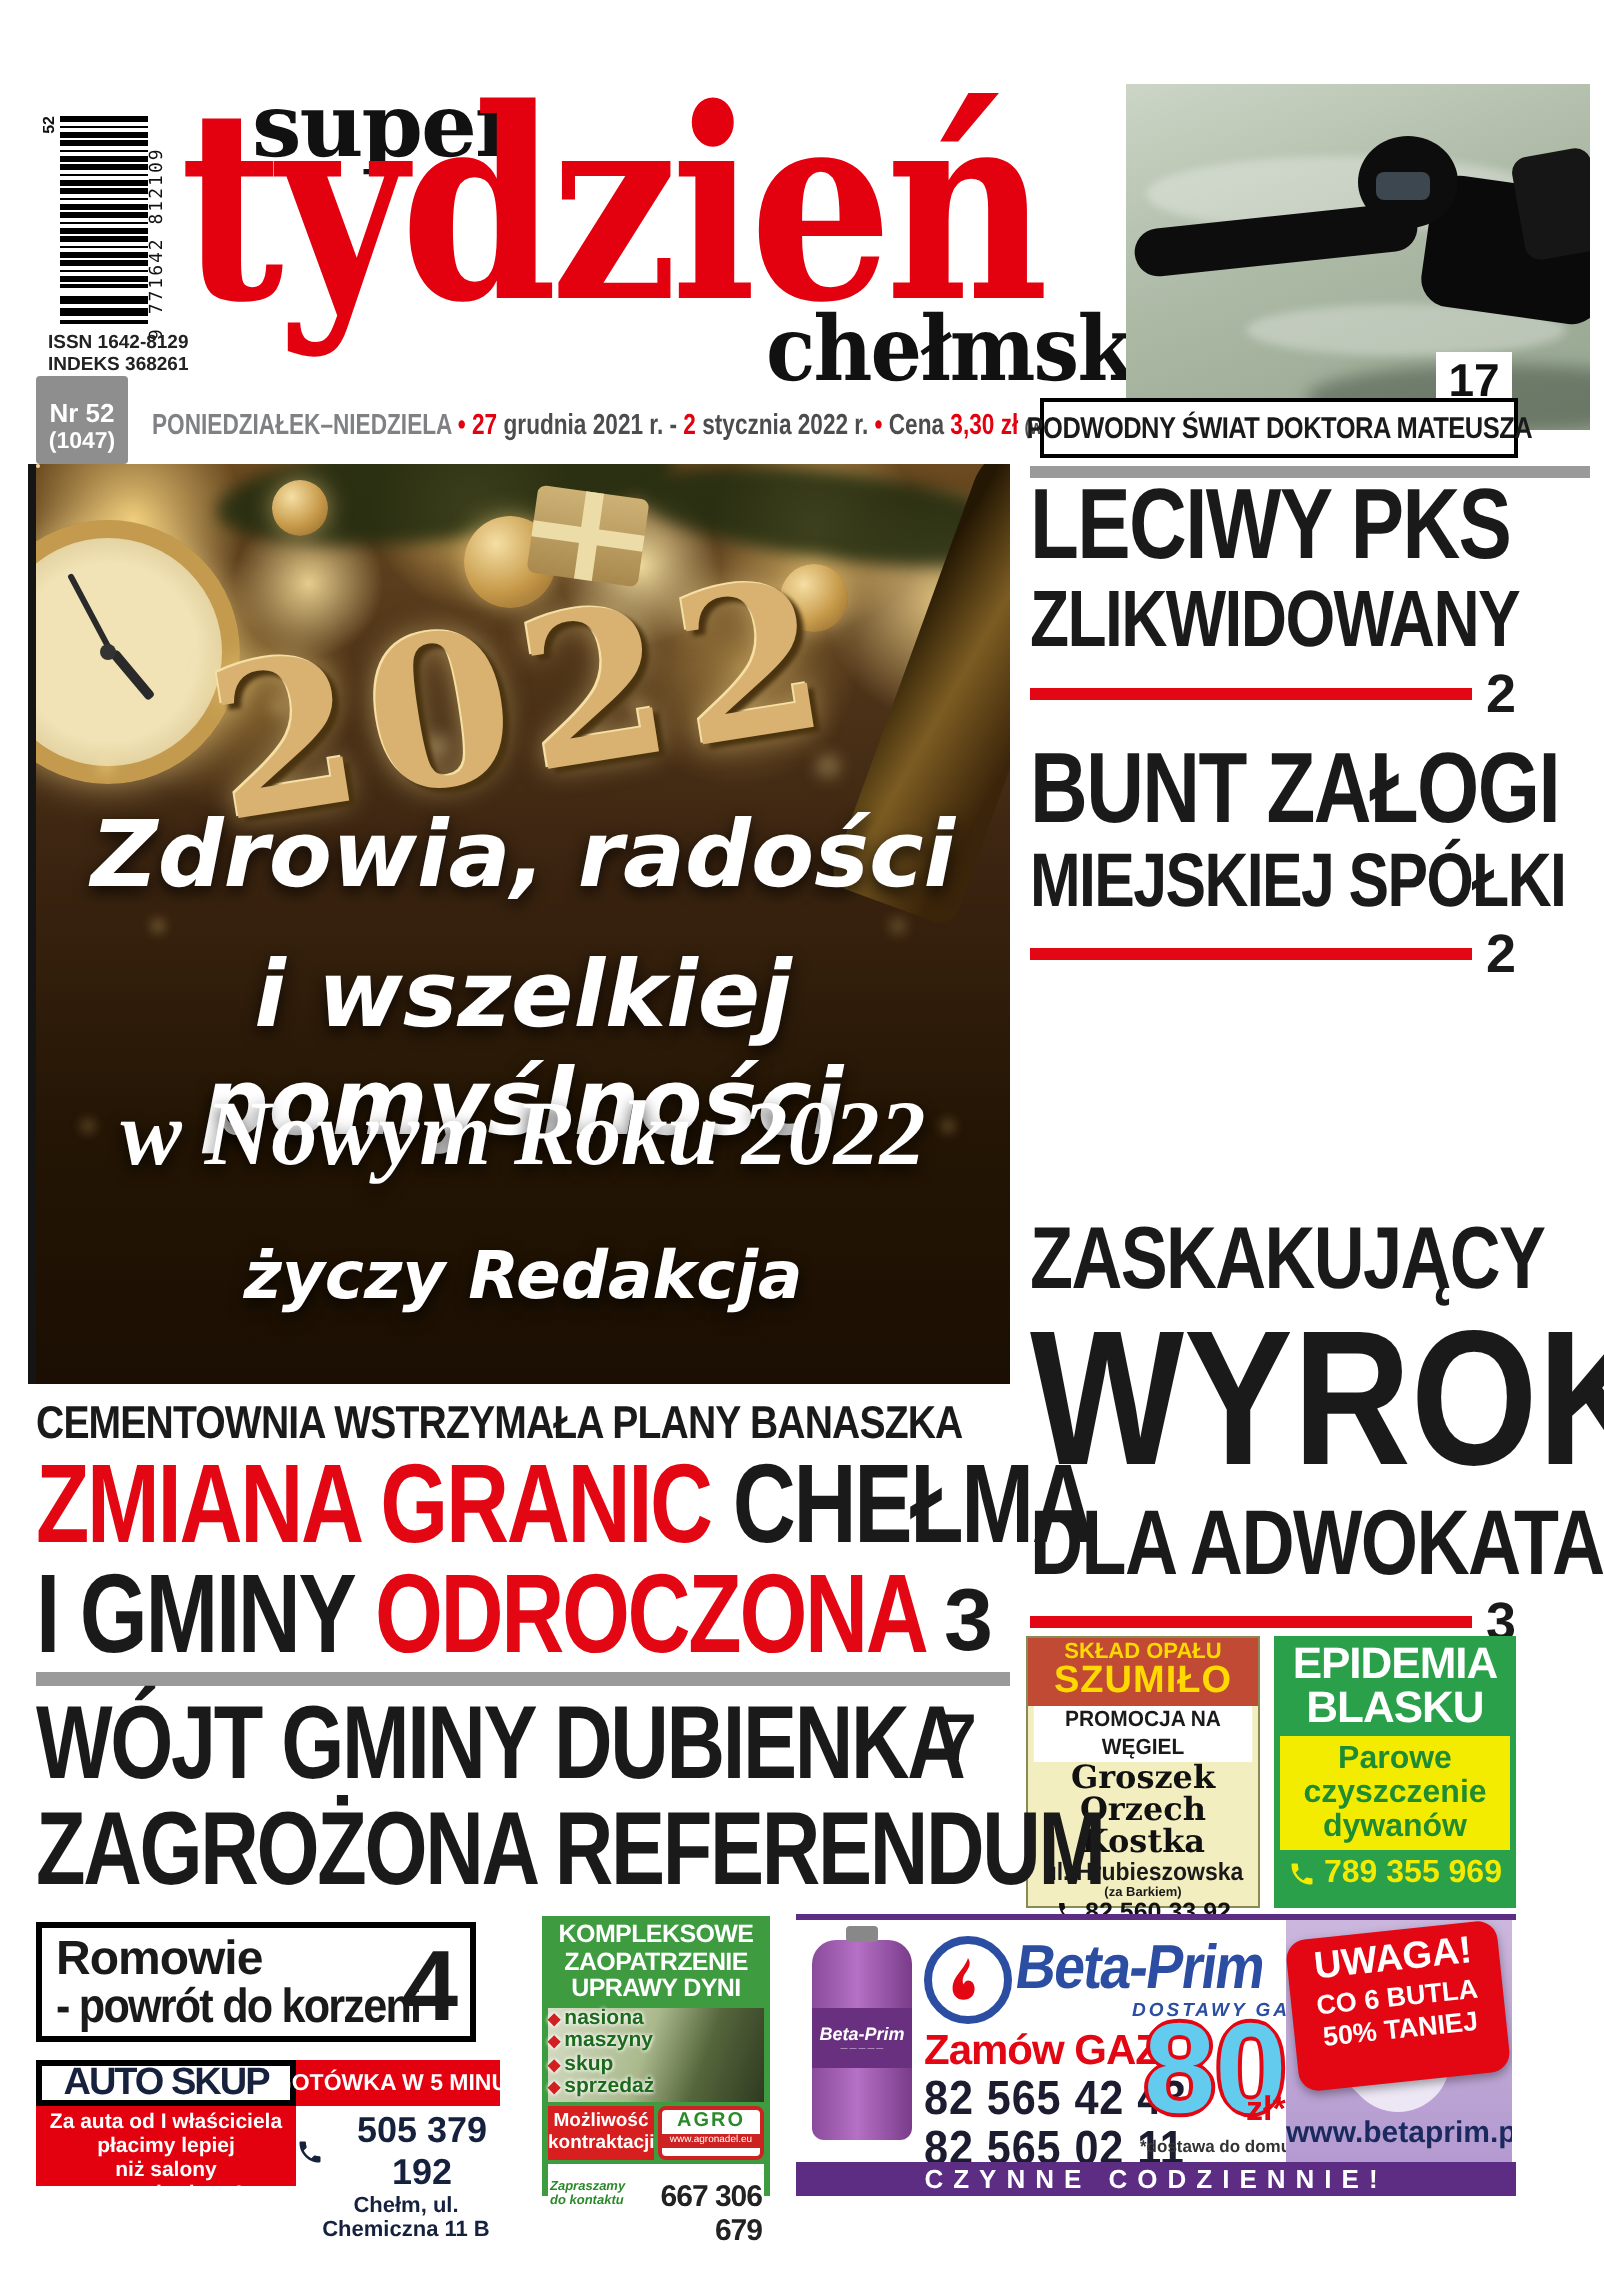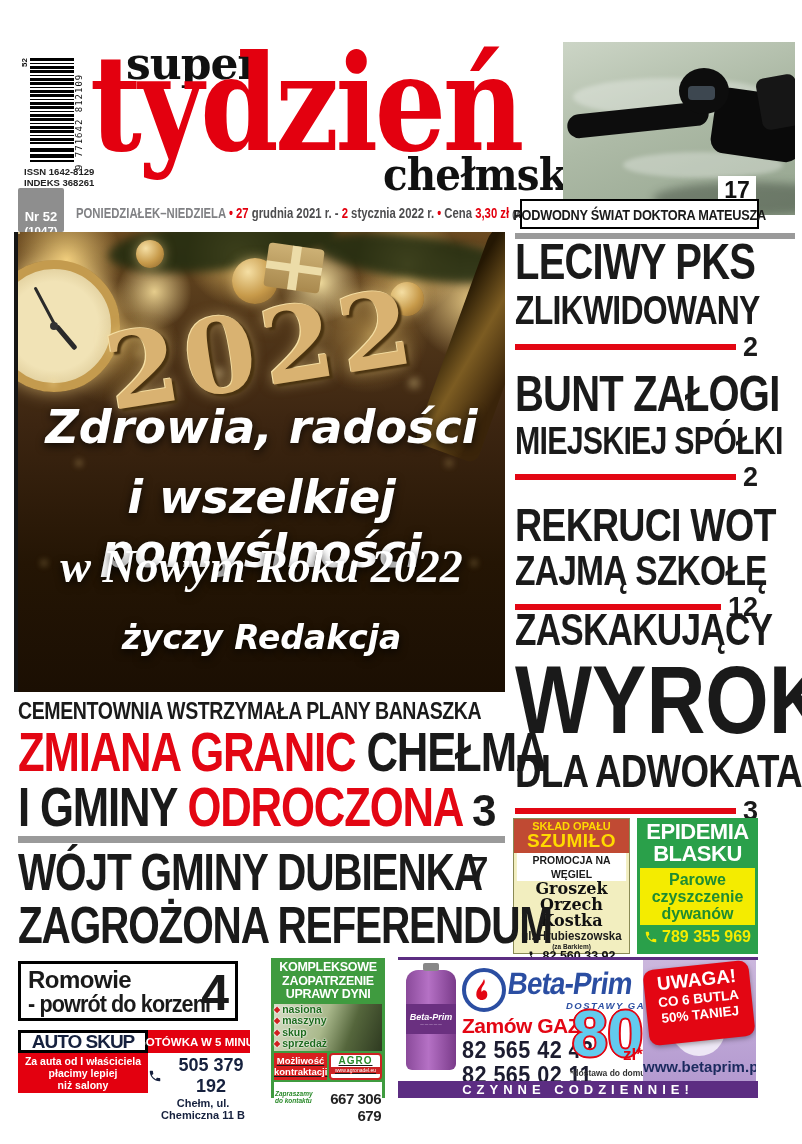--- a/index.html
+++ b/index.html
@@ -25,21 +25,21 @@
 
   .mast-super { left:126px; top:38px; font-family:"DejaVu Serif", serif; font-weight:bold;
     font-size:44px; color:#111; letter-spacing:-1px; }
   .mast-tydzien { left:90px; top:44px; font-family:"DejaVu Serif", serif; font-weight:bold;
     font-size:132px; line-height:120px; color:#e3000f; letter-spacing:-4px;
     transform:scaleX(.85); transform-origin:0 0; }
   .mast-chelmski { left:383px; top:148px; font-family:"DejaVu Serif", serif; font-weight:bold;
     font-size:45px; color:#111; letter-spacing:-1px; transform:scaleX(.9); transform-origin:0 0; }
 
   .nr-box { left:18px; top:188px; width:46px; height:44px; background:#8e8e8e; border-radius:2px;
-    color:#fff; text-align:center; font-weight:bold; padding-top:21px; }
+    color:#fff; text-align:center; font-weight:bold; padding-top:11px; }
   .nr-box .n1 { display:block; font-size:13px; line-height:15px; }
   .nr-box .n2 { display:block; font-size:11.5px; line-height:15px; }
 
   .dateline { left:76px; top:205px; font-size:14.5px; font-weight:bold; color:#4d4d4f;
     white-space:nowrap; transform:scaleX(.78); transform-origin:0 50%; }
   .dateline .gray { color:#808184; }
   .dateline .red { color:#e3000f; }
   .dateline .vat { font-size:10.5px; }
 
   
@@ -170,21 +170,21 @@
   .as-phone .ph-ico { fill:#16213e; width:14px; height:14px; }
   .as-addr { font-size:11px; font-weight:800; }
 
   .ad-dynia { left:271px; top:958px; width:114px; height:140px; background:#3f9b3f; padding:3px; }
   .dy-t { display:block; color:#fff; font-weight:800; font-size:12.5px; line-height:13.5px; text-align:center; letter-spacing:-.3px; }
   .dy-mid { position:relative; height:47px; margin-top:2px;
     background:linear-gradient(110deg,#d8dfc8 0%,#aab98c 45%,#55663c 70%,#2e3a20 100%); }
   .dy-item { display:flex; align-items:center; gap:2px; font-size:10.5px; font-weight:800; color:#1d6a1d;
     line-height:11.5px; text-shadow:0 0 2px #fff,0 0 2px #fff; }
   .dy-item .dia { color:#d02020; font-size:8px; }
-  .dy-row { display:flex; gap:2px; margin-top:2px;text-decoration:underline; }
+  .dy-row { display:flex; gap:2px; margin-top:2px; }
   .dy-contract { width:53px; height:27px; background:#d81f1f; color:#fff; font-weight:800; font-size:9.5px;
     line-height:11px; text-align:center; padding-top:2px; }
   .dy-agro { width:53px; height:27px; background:#fff; border:2px solid #cc2222; border-radius:4px; text-align:center; overflow:hidden; }
   .dy-agro .ag { display:block; color:#2a8a2a; font-weight:800; font-size:10px; line-height:12px; letter-spacing:1px; }
   .dy-agro .agu { display:block; background:#cc2222; color:#fff; font-size:5px; line-height:7px; }
   .dy-bottom { display:flex; align-items:flex-start; gap:2px; background:#ffffff; margin-top:2px; height:20px; padding:8px 1px; }
   .dy-inv { color:#2a8a2a; font-weight:800; font-size:6.5px; line-height:7px; font-style:italic; }
   .dy-phone { color:#222; font-weight:800; font-size:15px; letter-spacing:-.5px; flex:1; text-align:right; }
 
   .ad-beta { left:398px; top:957px; width:360px; height:138px; background:#fff; border-top:3px solid #5c2d82; }
@@ -303,28 +303,20 @@
     </div>
   </div>
   <div class="abs teaser t2">
     <span class="hl l1">BUNT ZAŁOGI</span>
     <span class="hl l2">MIEJSKIEJ SPÓŁKI</span>
     <div class="pline">
       <div class="bar"></div>
       <span class="num">2</span>
     </div>
   </div>
-  <div class="abs teaser t3">
-    <span class="hl l1">REKRUCI WOT</span>
-    <span class="hl l2">ZAJMĄ SZKOŁĘ</span>
-    <div class="pline">
-      <div class="bar"></div>
-      <span class="num">12</span>
-    </div>
-  </div>
   <div class="abs teaser t4">
     <span class="hl l1">ZASKAKUJĄCY</span>
     <span class="hl l2">WYROK</span>
     <span class="hl l3">DLA ADWOKATA</span>
     <div class="pline">
       <div class="bar"></div>
       <span class="num">3</span>
     </div>
   </div>
 

